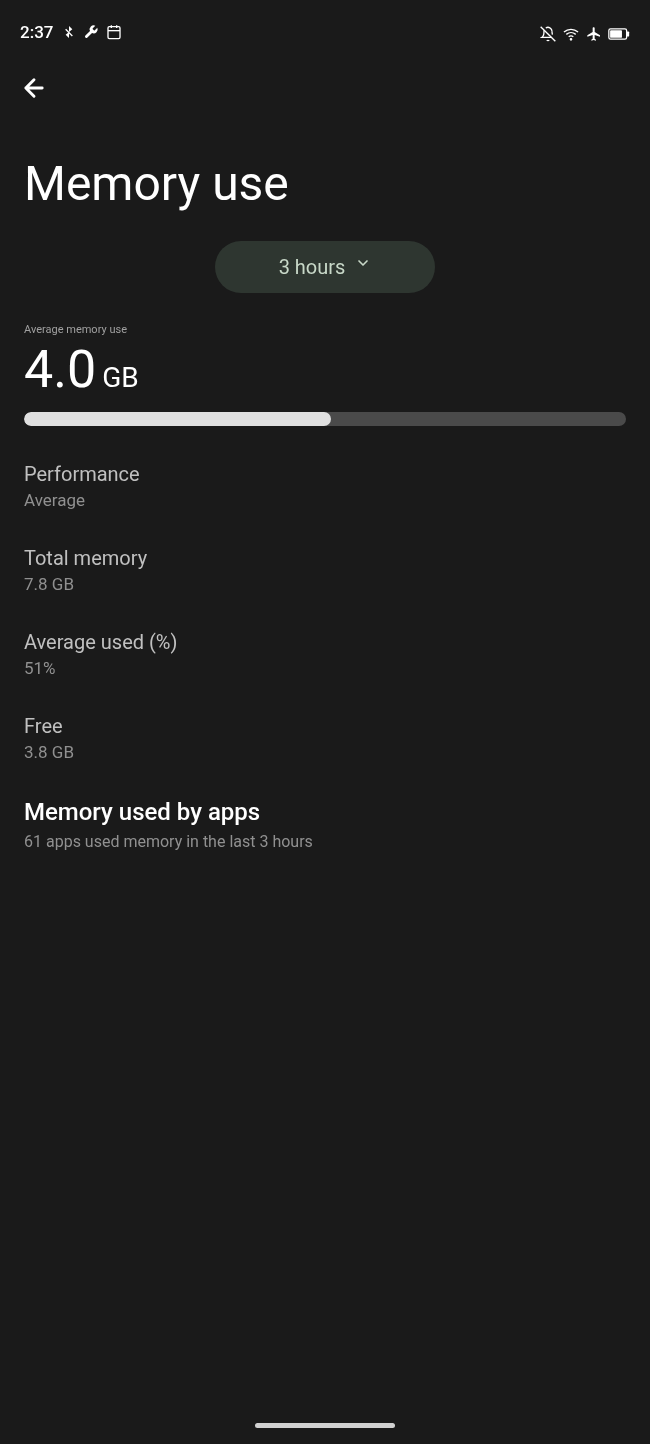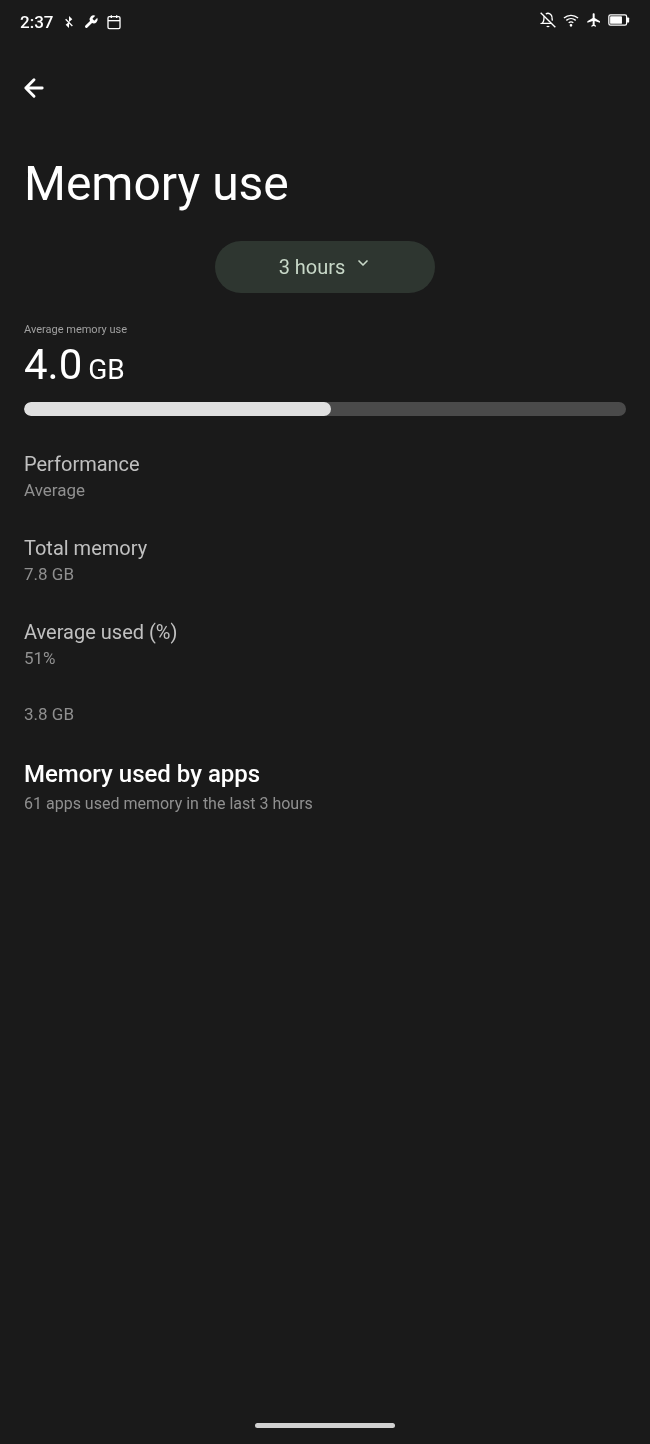--- a/index.html
+++ b/index.html
@@ -15,21 +15,21 @@
       color: #ffffff;
       font-family: 'Roboto', sans-serif;
       position: relative;
       overflow-x: hidden;
     }
 
     
     .status-bar {
       display: flex;
       justify-content: space-between;
-      align-items: flex-start;
+      align-items: flex-end;
       padding: 12px 20px 8px 20px;
       height: 50px;
     }
 
     .status-left {
       display: flex;
       align-items: center;
       gap: 8px;
     }
 
@@ -118,21 +118,21 @@
     }
 
     .memory-value {
       display: flex;
       align-items: baseline;
       gap: 6px;
       margin-bottom: 16px;
     }
 
     .memory-number {
-      font-size: 42px;
+      font-size: 52px;
       font-weight: 400;
       color: #ffffff;
       line-height: 1;
     }
 
     .memory-unit {
       font-size: 28px;
       font-weight: 400;
       color: #ffffff;
     }
@@ -297,20 +297,21 @@
     <div class="info-row-label">Total memory</div>
     <div class="info-row-value">7.8 GB</div>
   </div>
 
   <div class="info-row">
     <div class="info-row-label">Average used (%)</div>
     <div class="info-row-value">51%</div>
   </div>
 
   <div class="info-row">
+    <div class="info-row-label">Free</div>
     <div class="info-row-value">3.8 GB</div>
   </div>
 
   <div class="apps-section">
     <div class="apps-section-title">Memory used by apps</div>
     <div class="apps-section-subtitle">61 apps used memory in the last 3 hours</div>
   </div>
 </div>
 
 <div class="bottom-indicator"></div>

